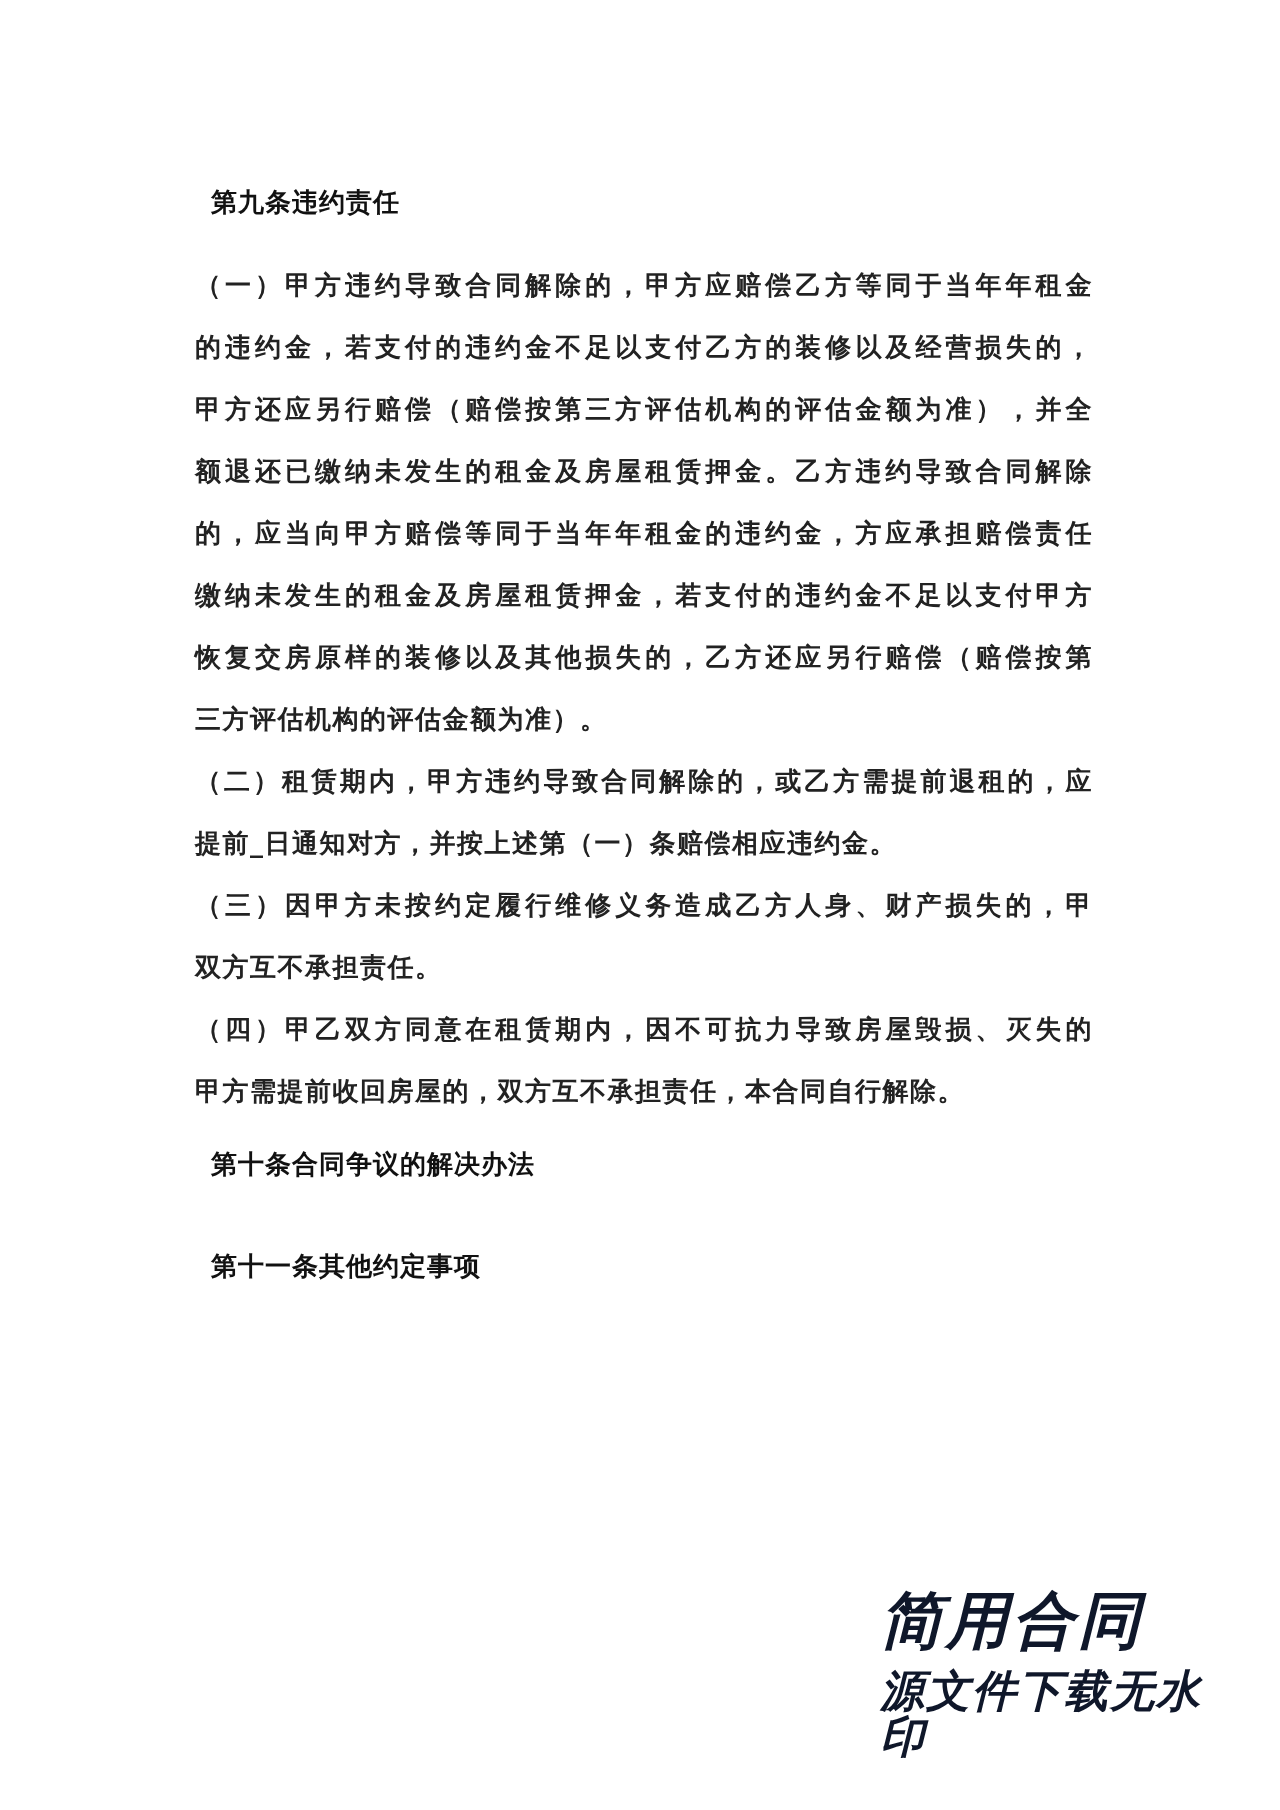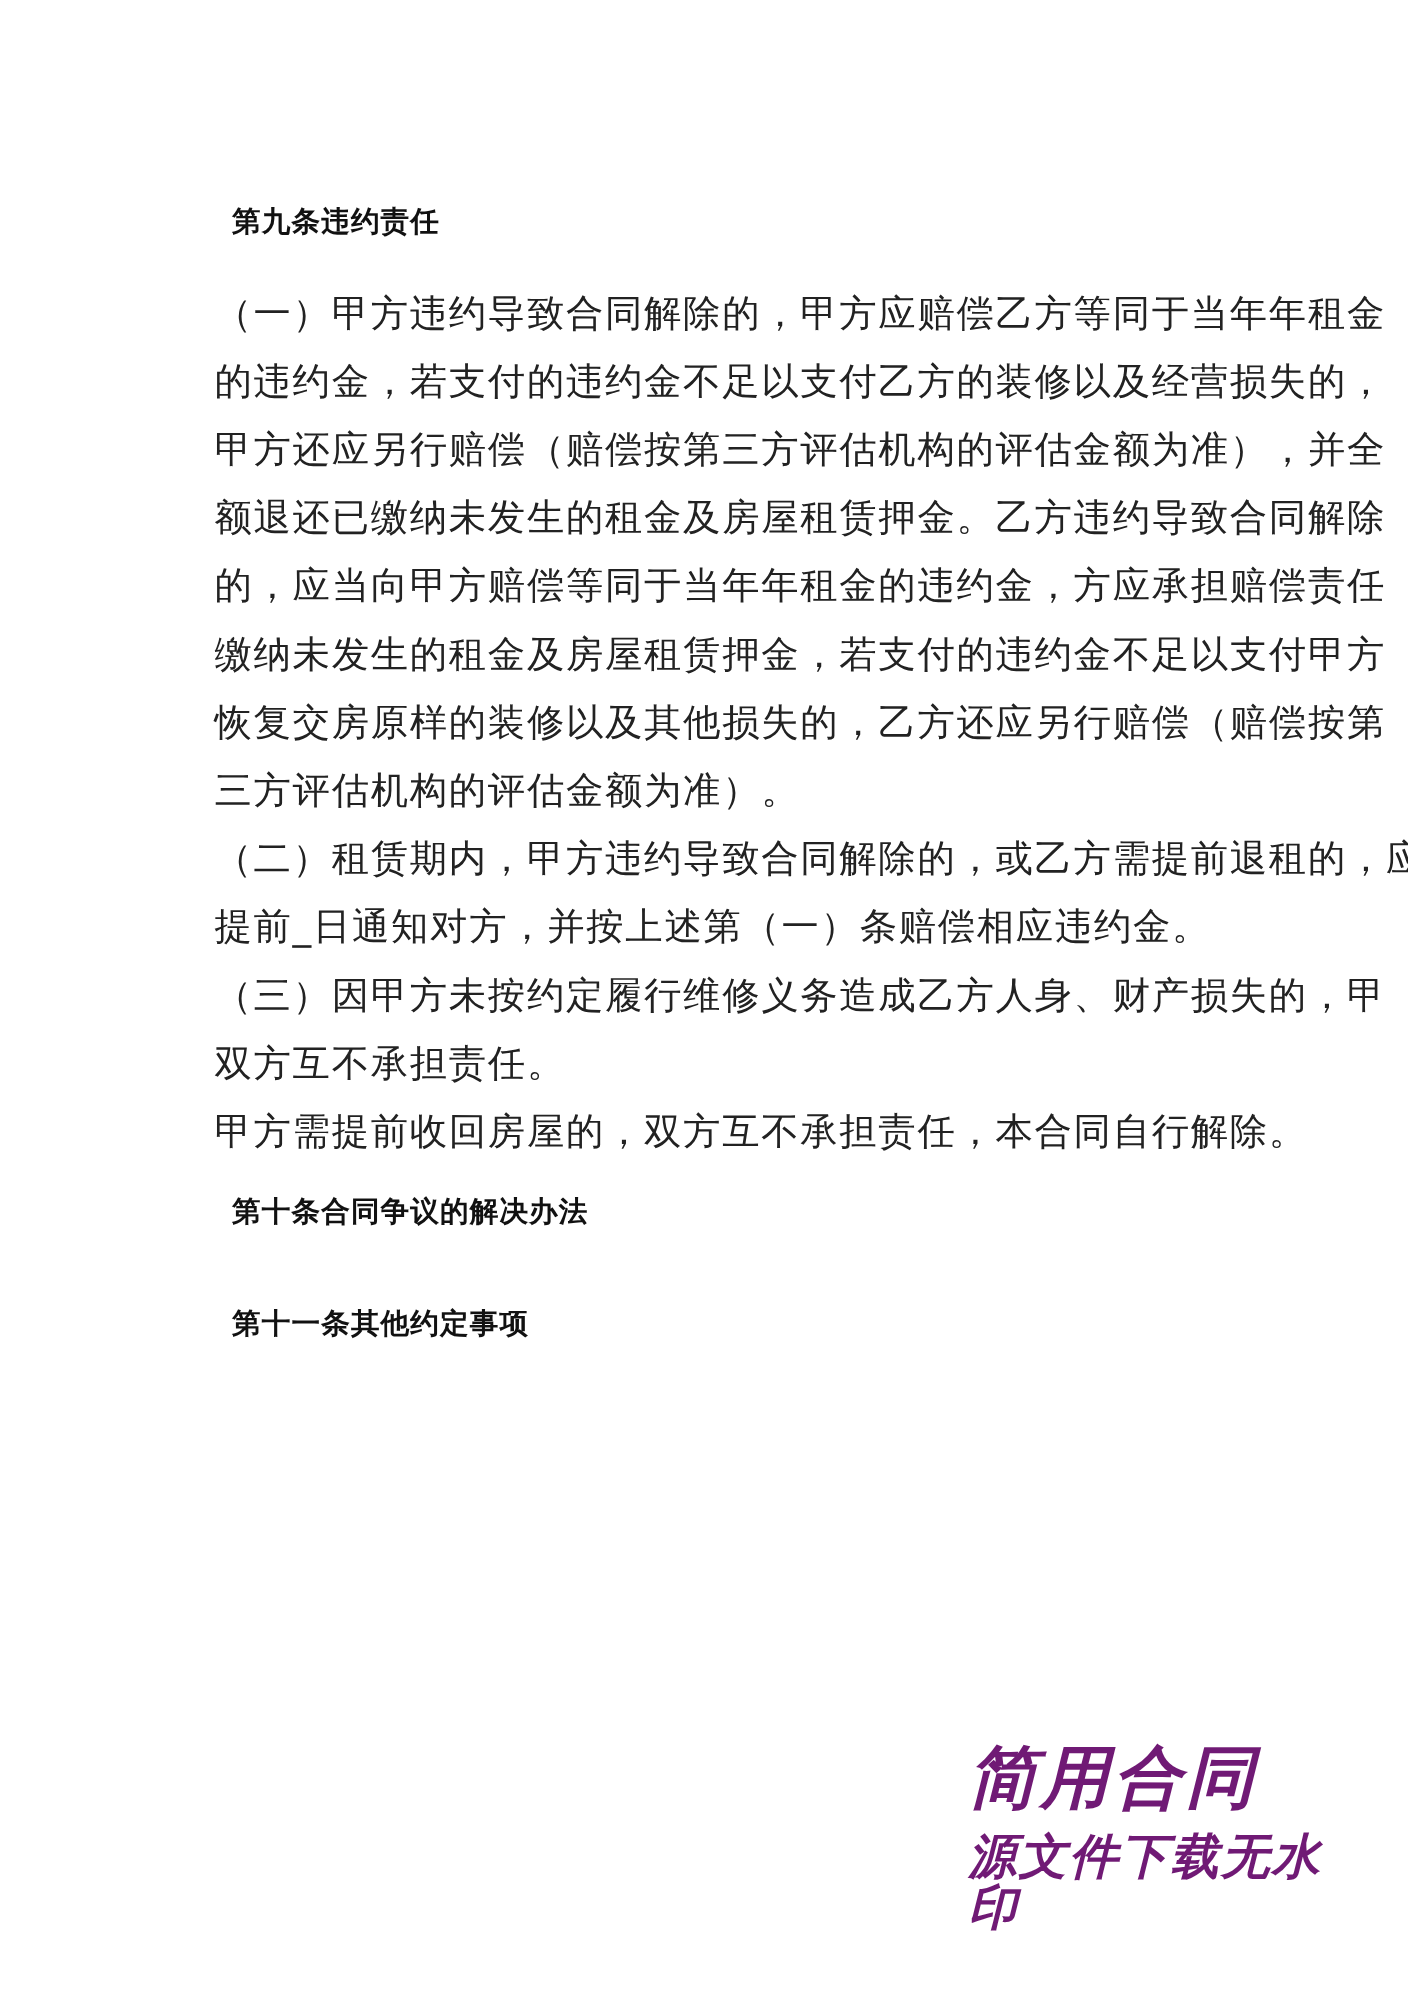--- a/index.html
+++ b/index.html
@@ -22,48 +22,48 @@
       font-family: "DejaVu Sans", "Liberation Sans", sans-serif;
       font-weight: bold;
       font-size: 26px;
       line-height: 52px;
       margin: 16px;
       letter-spacing: 1px;
       color: #111;
     }
     .para {
       margin: 0;
-      font-size: 34px;
+      font-size: 26px;
       line-height: 62px;
       text-align: justify;
       text-align-last: left;
       letter-spacing: 1.5px;
       font-family: "DejaVu Sans", "Liberation Sans", sans-serif;
-      font-weight: normal;
+      font-weight: bold;
       color: #222;
     }
     .line {
       display: block;
       white-space: nowrap;
       text-align: justify;
       text-align-last: justify;
       height: 62px;
     }
     .line.last {
       text-align-last: left;
     }
     .gap-h { height: 10px; }
     .watermark {
       position: absolute;
       left: 880px;
       top: 1585px;
       width: 340px;
       text-align: left;
-      color: #701a75;
-      font-family: Liberation Mono, monospace;
+      color: #0f172a;
+      font-family: Liberation Serif, serif;
       font-weight: bold;
       font-style: italic;
     }
     .wm-big {
       font-size: 62px;
       line-height: 72px;
       letter-spacing: 4px;
     }
     .wm-small {
       font-size: 44px;
@@ -95,20 +95,21 @@
     <span class="line">（二）租赁期内，甲方违约导致合同解除的，或乙方需提前退租的，应</span>
     <span class="line last">提前_日通知对方，并按上述第（一）条赔偿相应违约金。</span>
   </div>
 
   <div class="para">
     <span class="line">（三）因甲方未按约定履行维修义务造成乙方人身、财产损失的，甲</span>
     <span class="line last">双方互不承担责任。</span>
   </div>
 
   <div class="para">
+    <span class="line">（四）甲乙双方同意在租赁期内，因不可抗力导致房屋毁损、灭失的</span>
     <span class="line last">甲方需提前收回房屋的，双方互不承担责任，本合同自行解除。</span>
   </div>
 
   <h2 class="heading">第十条合同争议的解决办法</h2>
   <div class="gap-h"></div>
 
 
   <div style="height:8px"></div>
   <h2 class="heading">第十一条其他约定事项</h2>
 

